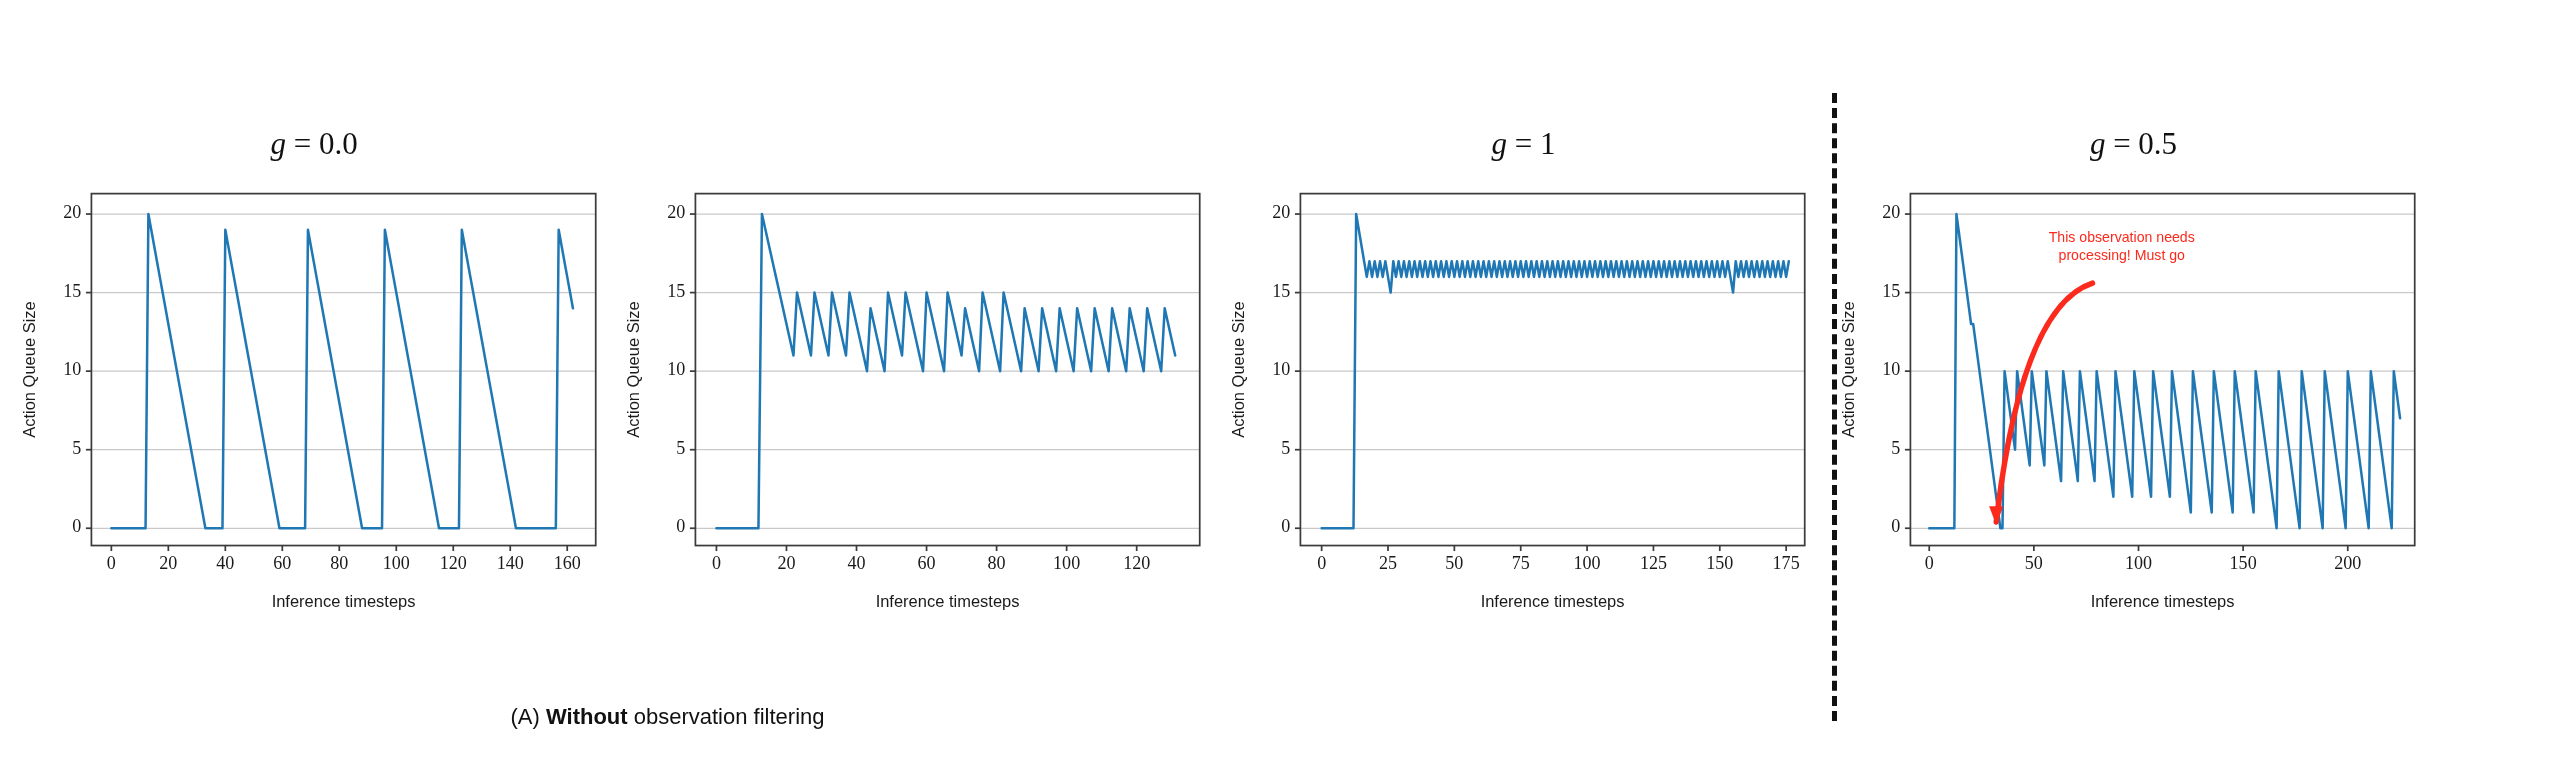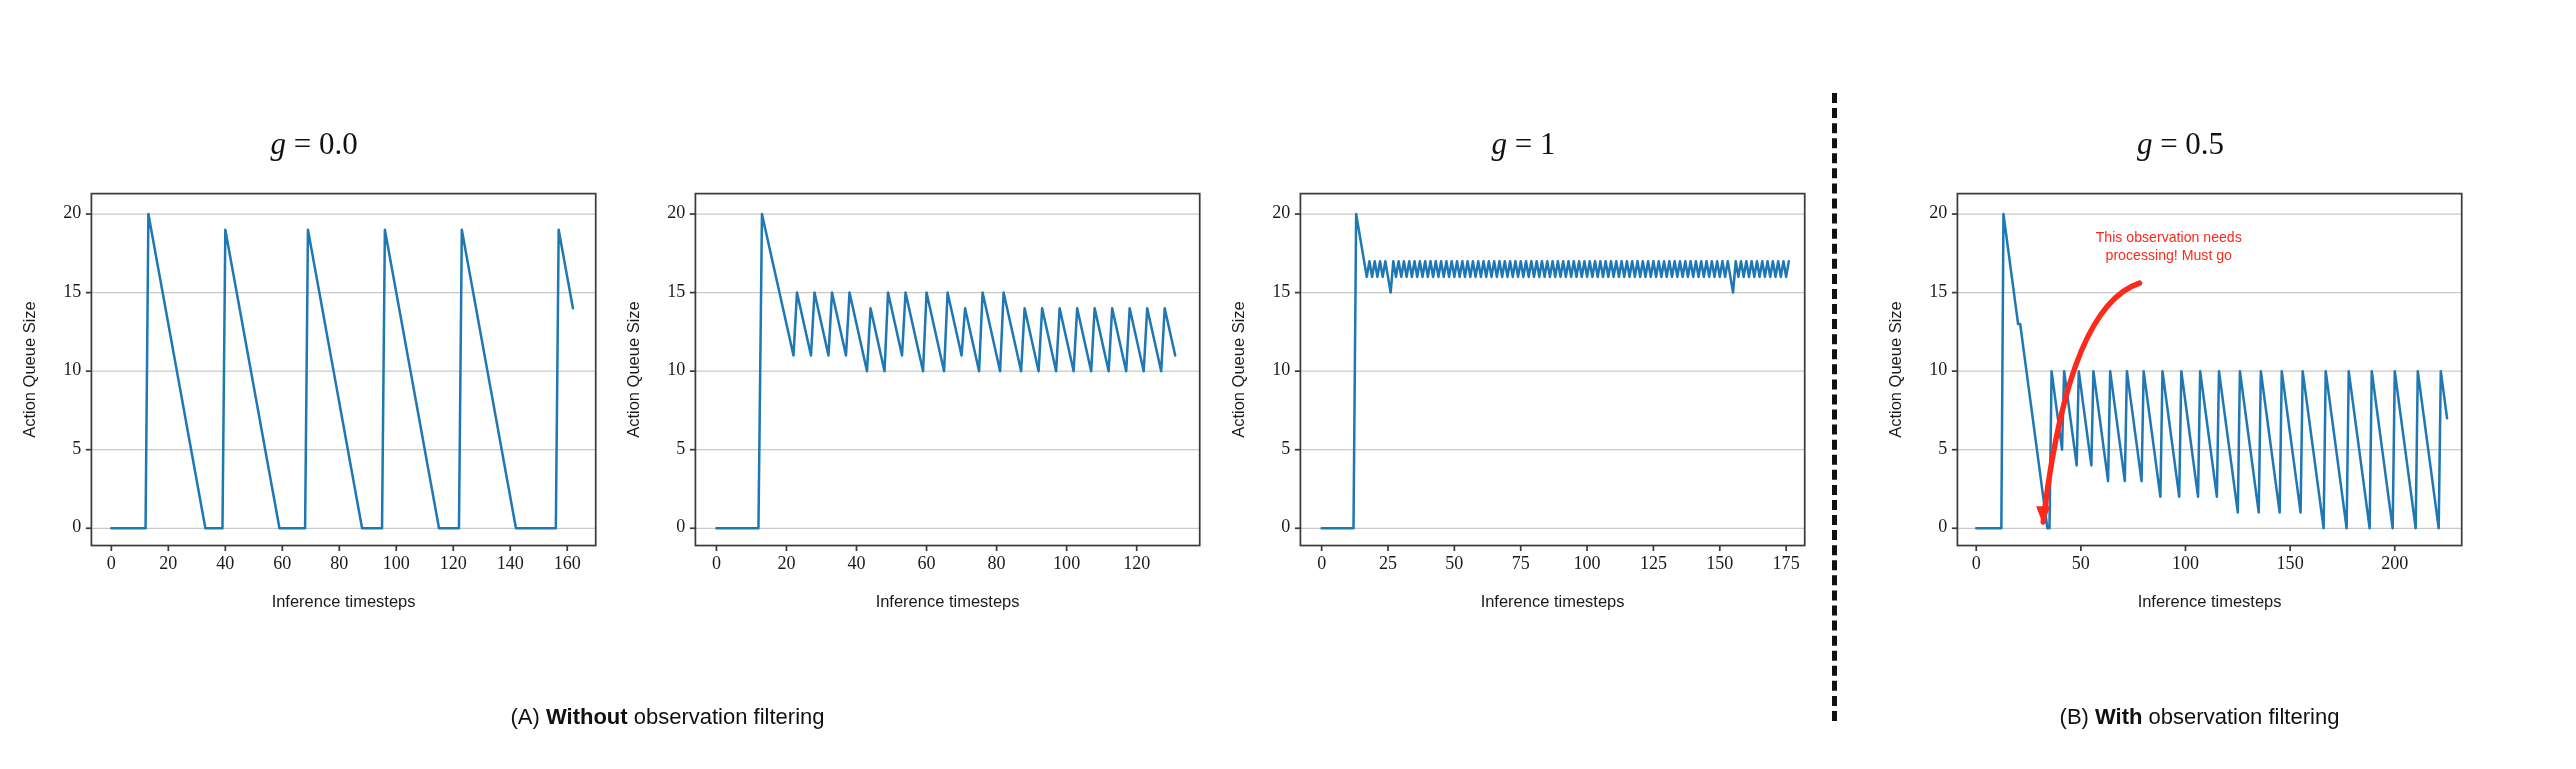--- a/index.html
+++ b/index.html
@@ -167,21 +167,21 @@
           <text x="83" y="242.00000000000003" class="tick-label y">10</text>
           <line x1="89" x2="96" y1="142" y2="142" class="tick-mark"></line>
           <text x="83" y="142" class="tick-label y">15</text>
           <line x1="89" x2="96" y1="42" y2="42" class="tick-mark"></line>
           <text x="83" y="42" class="tick-label y">20</text>
           <text x="417" y="542" class="axis-title">Inference timesteps</text>
           <text x="24" y="240" class="axis-title" transform="rotate(-90 24 240)">Action Queue Size</text>
         </svg></div>
   </div>
 
-  <div class="panel" style="left:1882px;">
+  <div class="panel" style="left:1835px;">
     <div class="panel-title">
       <span class="v">g</span><span> = 0.5</span>
     </div>
     <div class="plot"><svg viewBox="0 0 760 560" width="597" height="440">
           <line x1="96" x2="738" y1="442" y2="442" class="grid-line"></line>
           <line x1="96" x2="738" y1="342" y2="342" class="grid-line"></line>
           <line x1="96" x2="738" y1="242.00000000000003" y2="242.00000000000003" class="grid-line"></line>
           <line x1="96" x2="738" y1="142" y2="142" class="grid-line"></line>
           <line x1="96" x2="738" y1="42" y2="42" class="grid-line"></line>
           <rect x="96" y="16" width="642" height="448" fill="none" stroke="#3b3b3b" stroke-width="2.2"></rect>
@@ -212,18 +212,15 @@
           <path d="M196.21991701244815 414 L205.21991701244815 438 L214.21991701244815 414 Z" fill="#fc2a1c" stroke="none"></path>
           <text x="365.0539419087137" y="78" class="annot-text" fill="#fc2a1c">This observation  needs</text>
           <text x="365.0539419087137" y="100" class="annot-text" fill="#fc2a1c">processing! Must go</text>
         </svg></div>
   </div>
 
   <div class="caption" style="left:314px;width:707px;">
     <span>(A) </span><b>Without</b><span> observation filtering</span>
   </div>
 
-  <div class="caption" style="left:1846px;width:707px;">
-    <span>(B) </span><b>With</b><span> observation filtering</span>
-  </div>
 
 </div>
 
 
 </body></html>

